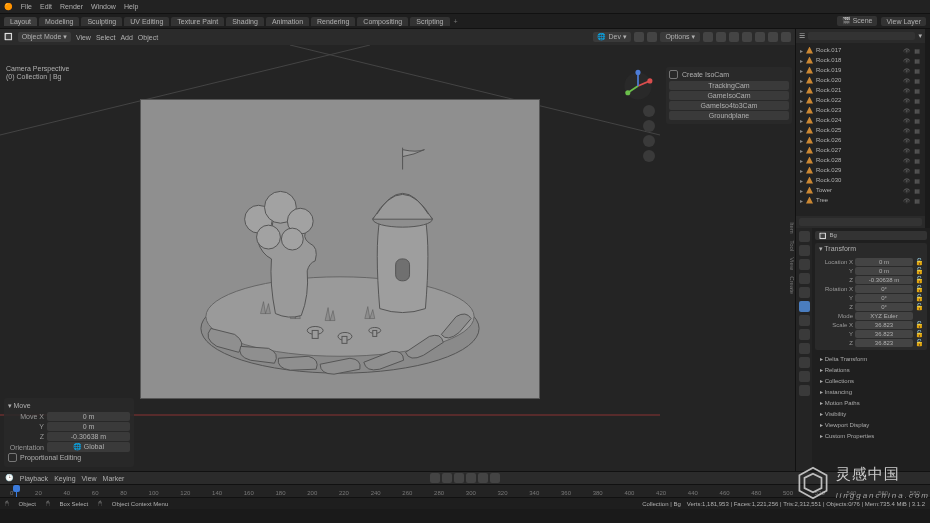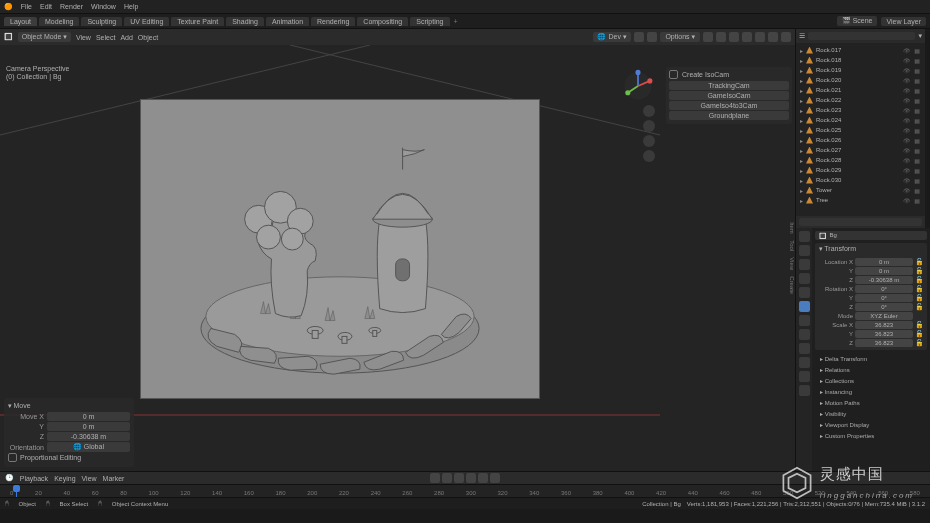--- a/index.html
+++ b/index.html
@@ -57,21 +57,21 @@
   .rightcol { display:flex; flex-direction:column; width:135px; }
   .timeline-top { height:13px; background:#2b2b2b; display:flex; align-items:center; padding:0 5px; gap:6px; border-top:1px solid #111; }
   .timeline-top .center { position:absolute; left:50%; transform:translateX(-50%); display:flex; gap:2px; }
   .timeline-top .center span { width:10px; height:10px; background:#444; border-radius:2px; display:inline-block; }
   .timeline { height:13px; background:#232323; position:relative; border-top:1px solid #111; display:flex; align-items:flex-end; padding-bottom:1px; }
   .timeline .cursor { position:absolute; left:16px; top:0; bottom:0; width:1px; background:#3b7bdb; }
   .timeline .cursor::before { content:""; position:absolute; top:0; left:-3px; width:7px; height:7px; background:#3b7bdb; border-radius:2px; }
   .timeline .ticks { display:flex; width:100%; justify-content:space-between; padding:0 10px; font-size:6px; color:#777; }
   .statusbar { height:12px; background:#1e1e1e; display:flex; align-items:center; padding:0 5px; gap:10px; font-size:6px; border-top:1px solid #111; }
   .statusbar .right { margin-left:auto; display:flex; gap:6px; }
-  .watermark { position:absolute; right:16px; bottom:22px; display:flex; align-items:center; gap:6px; opacity:.85; pointer-events:none; }
+  .watermark { position:absolute; right:0; bottom:22px; display:flex; align-items:center; gap:6px; opacity:.85; pointer-events:none; }
   .watermark .hex { width:34px; height:34px; }
   .watermark .txt { font-size:15px; color:#e8e8e8; letter-spacing:1px; }
   .watermark .txt .dom { font-size:8px; color:#bbb; letter-spacing:2px;font-style:italic; }
   .tree-bottom-search { height:12px; background:#2a2a2a; padding:0 3px; display:flex; align-items:center; }
   .tree-bottom-search input { width:100%; background:#333; border:none; border-radius:2px; padding:1px 3px; font-size:6px; color:#aaa; }
   .wire-svg { position:absolute; top:0; left:0; width:100%; height:100%; }
 </style>
 </head>
 <body>
 

